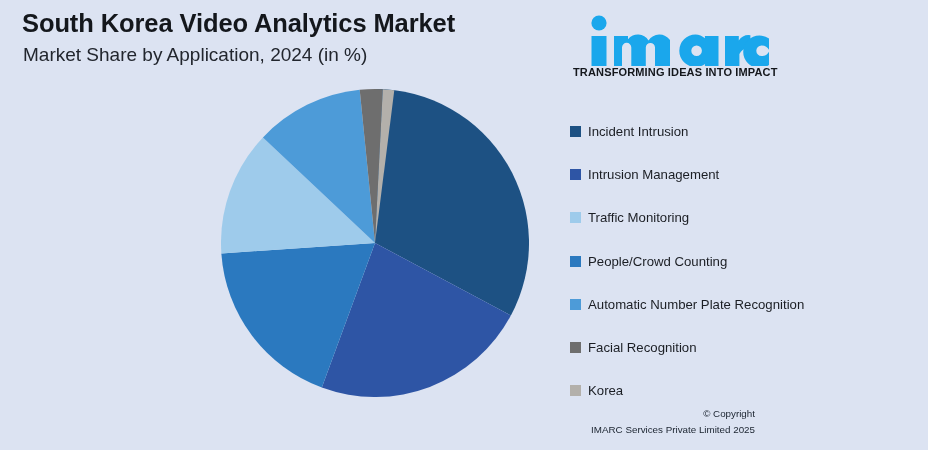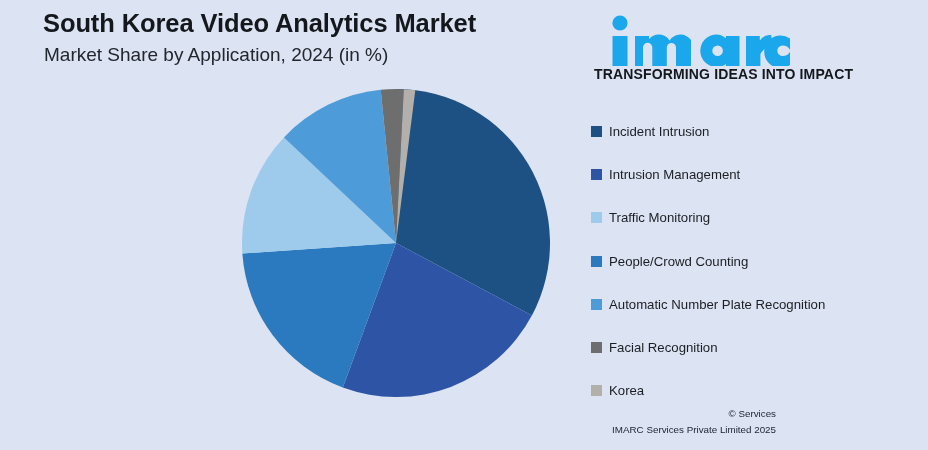--- a/index.html
+++ b/index.html
@@ -11,21 +11,20 @@
     height: 450px;
     background: #dce3f2;
     font-family: "Liberation Sans", sans-serif;
     overflow: hidden;
     position: relative;
   }
   #canvas {
     position: relative;
     width: 777px;
     height: 450px;
-    margin-left: 21px;
   }
   
   #title {
     position: absolute;
     left: 22px;
     top: 9px;
     font-size: 25.5px;
     font-weight: bold;
     color: #14171c;
     letter-spacing: -0.1px;
@@ -53,21 +52,21 @@
     top: 6px;
     width: 196px;
     height: 52px;
   }
   #logo-tag {
     position: absolute;
     left: 0;
     top: 58px;
     width: 196px;
     text-align: left;
-    font-size: 14px;
+    font-size: 11px;
     font-weight: bold;
     color: #14171c;
     letter-spacing: 0.15px;
     white-space: nowrap;
   }
   
   #pie-wrap {
     position: absolute;
     left: 221px;
     top: 89px;
@@ -174,17 +173,17 @@
         <span class="legend-swatch" style="background: rgb(110, 110, 110);"></span>
         <span class="legend-label">Facial Recognition</span>
       </div>
       <div class="legend-item">
         <span class="legend-swatch" style="background: rgb(179, 176, 171);"></span>
         <span class="legend-label">Korea</span>
       </div>
     </div>
 
   <div id="footer">
-    <div>© Services</div>
+    <div>© Copyright</div>
     <div>IMARC Services Private Limited 2025</div>
   </div>
 
 </div>
 
 </body></html>

